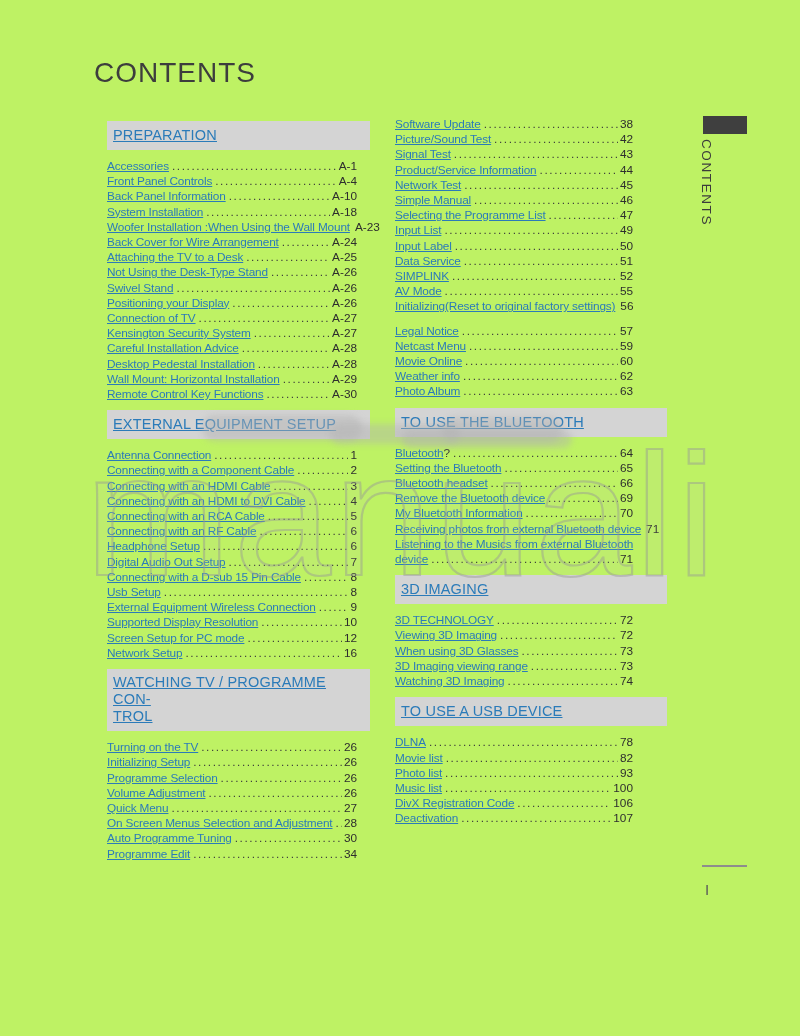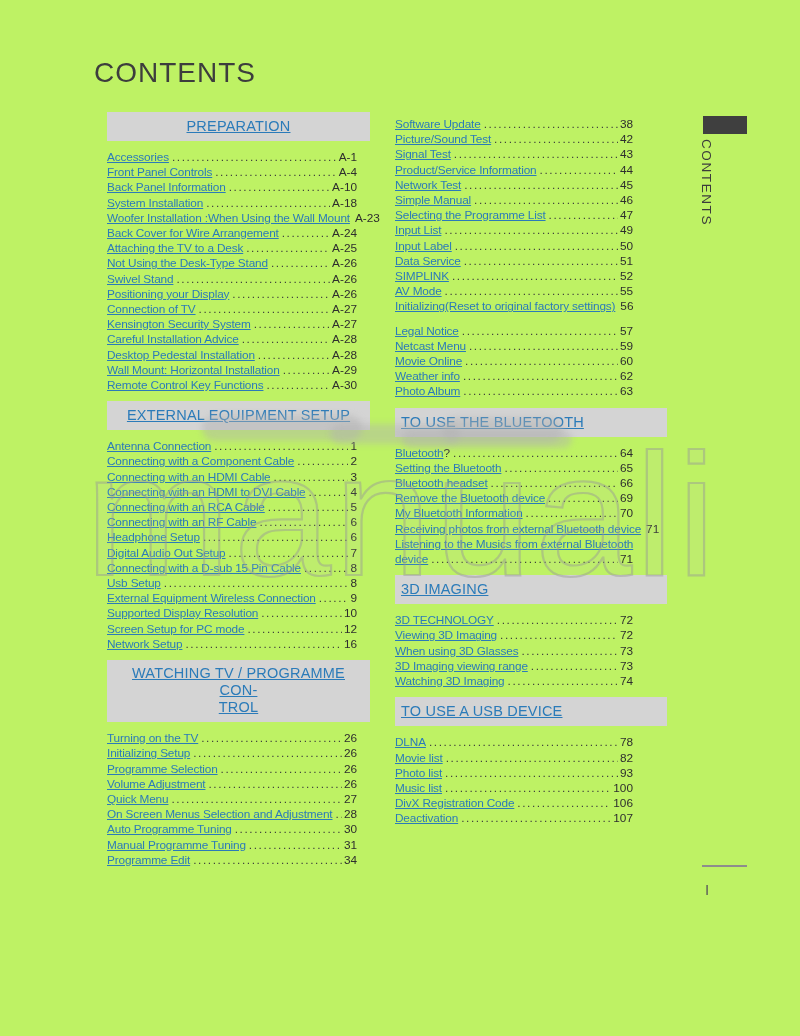--- a/index.html
+++ b/index.html
@@ -11,21 +11,21 @@
   .page{position:absolute;inset:0;background:#bef264;}
 
   
   .doc-title{
     position:absolute;left:94px;top:57px;margin:0;
     font-size:28px;font-weight:400;color:#3d3d3d;letter-spacing:1px;
   }
 
   
   .col{position:absolute;z-index:1;}
-  .col-left{left:107px;top:112px;width:263px;text-align:center;}
+  .col-left{left:107px;top:121px;width:263px;}
   .col-right{left:395px;top:108px;width:272px;}
 
   .section-bar{
     background:#d4d4d4;
     padding:5px 6px 6px 6px;
   }
   .section-link{
     color:#2b7bb9;text-decoration:underline;cursor:pointer;
     font-size:14.5px;line-height:17px;letter-spacing:0.2px;
     white-space:pre-line;display:inline-block;
@@ -286,25 +286,20 @@
     <span class="label"><a class="link">On Screen Menus Selection and Adjustment</a></span>
     <span class="leader"></span>
     <span class="pagenum">28</span>
   </div>
           <div class="toc-item">
     <span class="label"><a class="link">Auto Programme Tuning</a></span>
     <span class="leader"></span>
     <span class="pagenum">30</span>
   </div>
           <div class="toc-item">
-    <span class="label"><a class="link">Manual Programme Tuning</a></span>
-    <span class="leader"></span>
-    <span class="pagenum">31</span>
-  </div>
-          <div class="toc-item">
     <span class="label"><a class="link">Programme Edit</a></span>
     <span class="leader"></span>
     <span class="pagenum">34</span>
   </div>
         </div>
   </section>
     </div>
   <div class="col col-right" id="col-right">
       <section class="toc-section">
 

